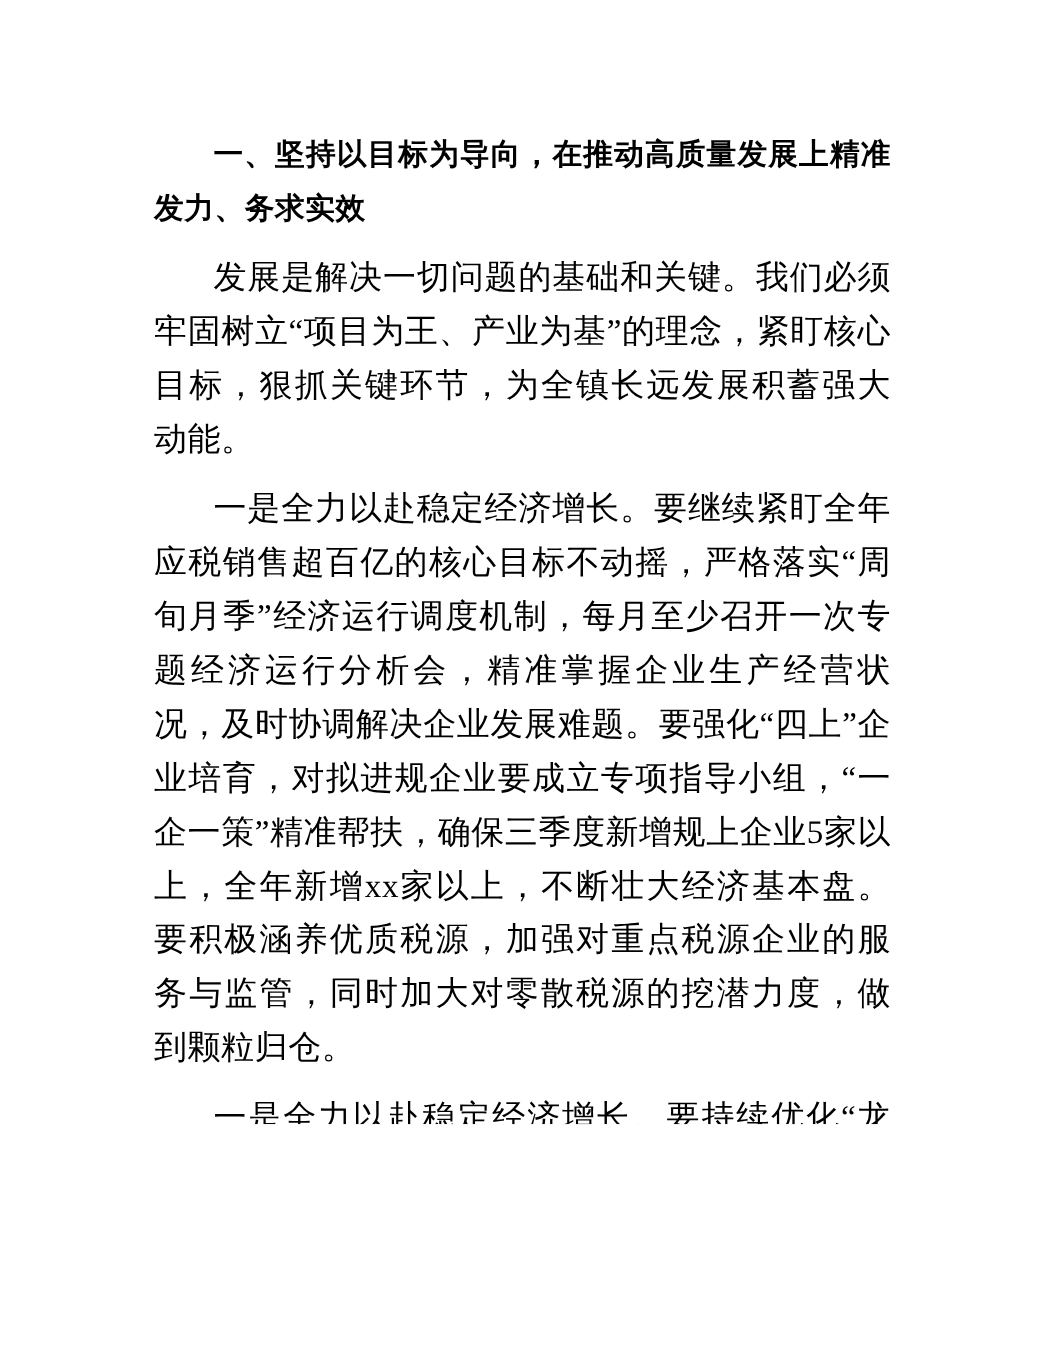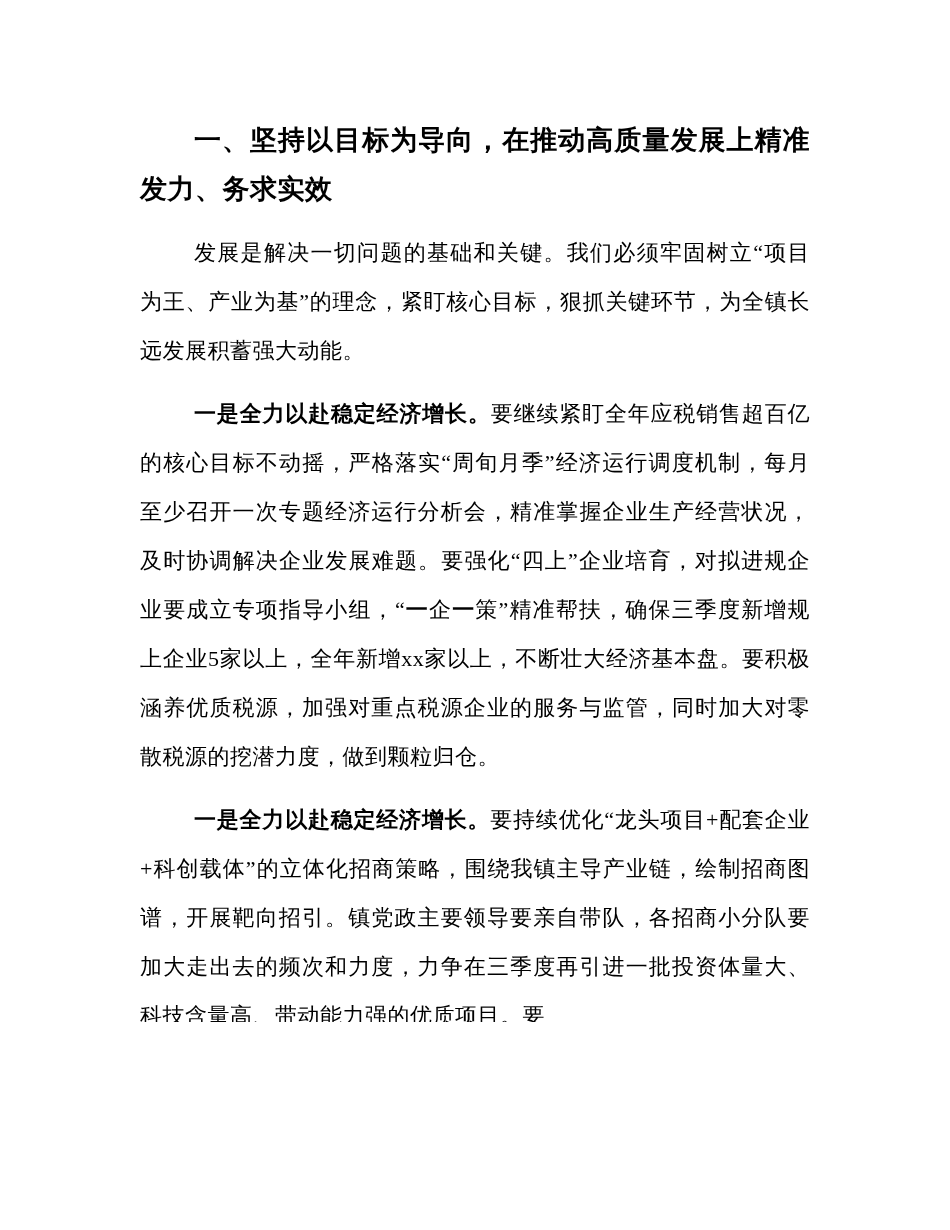--- a/index.html
+++ b/index.html
@@ -25,29 +25,29 @@
     font-size: 27px;
     line-height: 49px;
     text-indent: 54px;
     text-align: justify;
     letter-spacing: 0.5px;
   }
   .para {
     margin: 14px 0 0 0;
     font-family: "Liberation Serif", "DejaVu Serif", serif;
     font-weight: 400;
-    font-size: 22px;
+    font-size: 30px;
     line-height: 49px;
     text-indent: 54px;
     text-align: justify;
     letter-spacing: 0.5px;
   }
   .run.bold {
     font-family: "Liberation Sans", "DejaVu Sans", sans-serif;
-    font-weight: 700;
+    font-weight: 400;
   }
 </style>
 </head>
 <body>
 
 <div class="page">
   <h2 class="heading">一、坚持以目标为导向，在推动高质量发展上精准发力、务求实效</h2>
   <div id="paragraphs">
       <p class="para"><span class="run">发展是解决一切问题的基础和关键。我们必须牢固树立“项目为王、产业为基”的理念，紧盯核心目标，狠抓关键环节，为全镇长远发展积蓄强大动能。</span></p>
       <p class="para"><span class="run bold">一是全力以赴稳定经济增长。</span><span class="run">要继续紧盯全年应税销售超百亿的核心目标不动摇，严格落实“周旬月季”经济运行调度机制，每月至少召开一次专题经济运行分析会，精准掌握企业生产经营状况，及时协调解决企业发展难题。要强化“四上”企业培育，对拟进规企业要成立专项指导小组，“</span><span class="run bold">一</span><span class="run">企</span><span class="run bold">一</span><span class="run">策”精准帮扶，确保三季度新增规上企业5家以上，全年新增xx家以上，不断壮大经济基本盘。要积极涵养优质税源，加强对重点税源企业的服务与监管，同时加大对零散税源的挖潜力度，做到颗粒归仓。</span></p>

